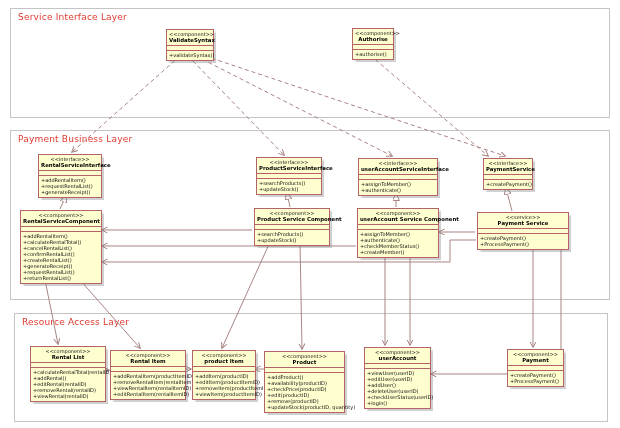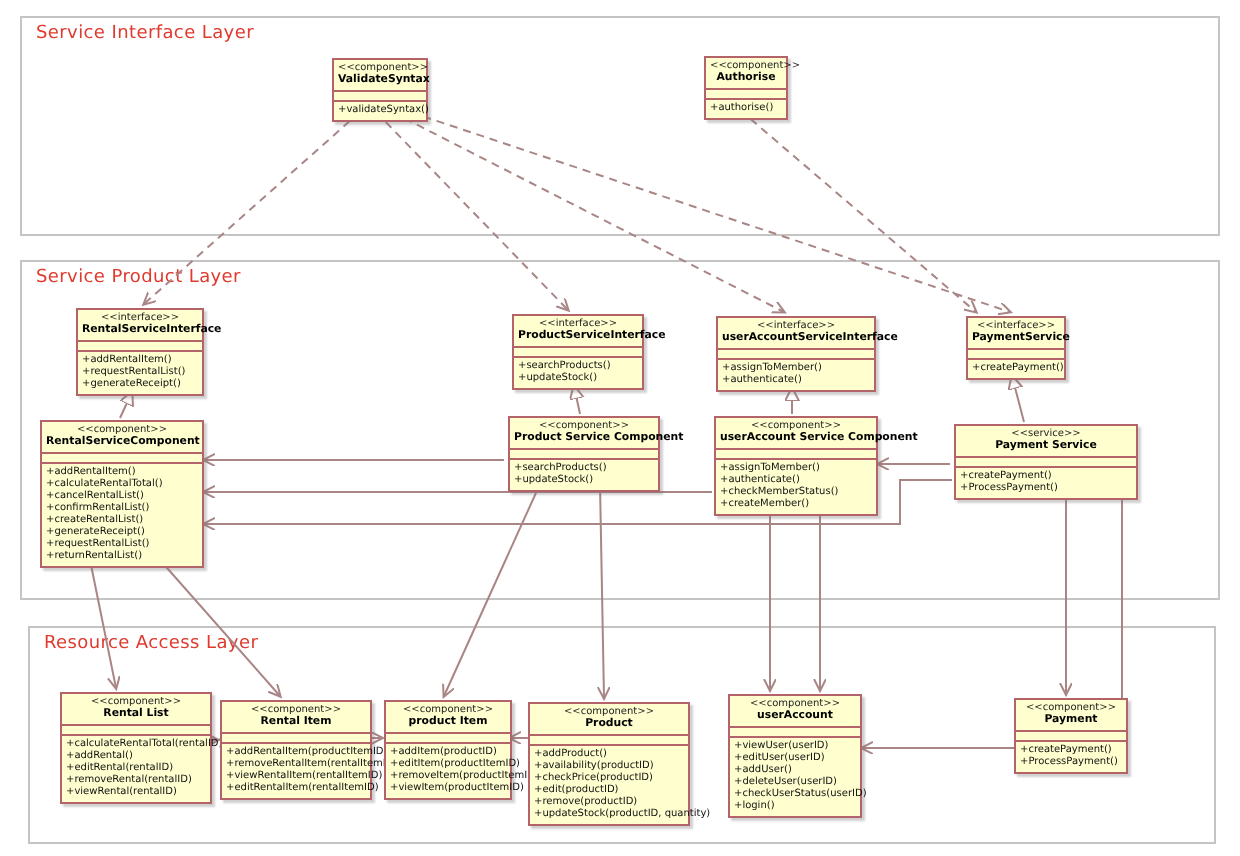--- a/index.html
+++ b/index.html
@@ -28,21 +28,21 @@
   .dep{stroke:#a98585;stroke-width:1;fill:none;stroke-dasharray:4,3;}
   .sol{stroke:#a98585;stroke-width:1;fill:none;}
 </style>
 </head>
 <body>
 
 <div class="layer" style="left:10px;top:8px;width:598px;height:108px">
   <div class="layer-label">Service Interface Layer</div>
 </div>
 <div class="layer" style="left:10px;top:130px;width:598px;height:168px">
-  <div class="layer-label">Service Product Layer</div>
+  <div class="layer-label">Payment Business Layer</div>
 </div>
 <div class="layer" style="left:14px;top:313px;width:592px;height:107px">
   <div class="layer-label">Resource Access Layer</div>
 </div>
 
 <svg class="wires" width="620" height="428">
   <defs>
     <marker id="arrV" markerWidth="8" markerHeight="8" refX="5.5" refY="3" orient="auto">
       <path d="M0,0 L6,3 L0,6" fill="none" stroke="#a98585" stroke-width="1"></path>
     </marker>

